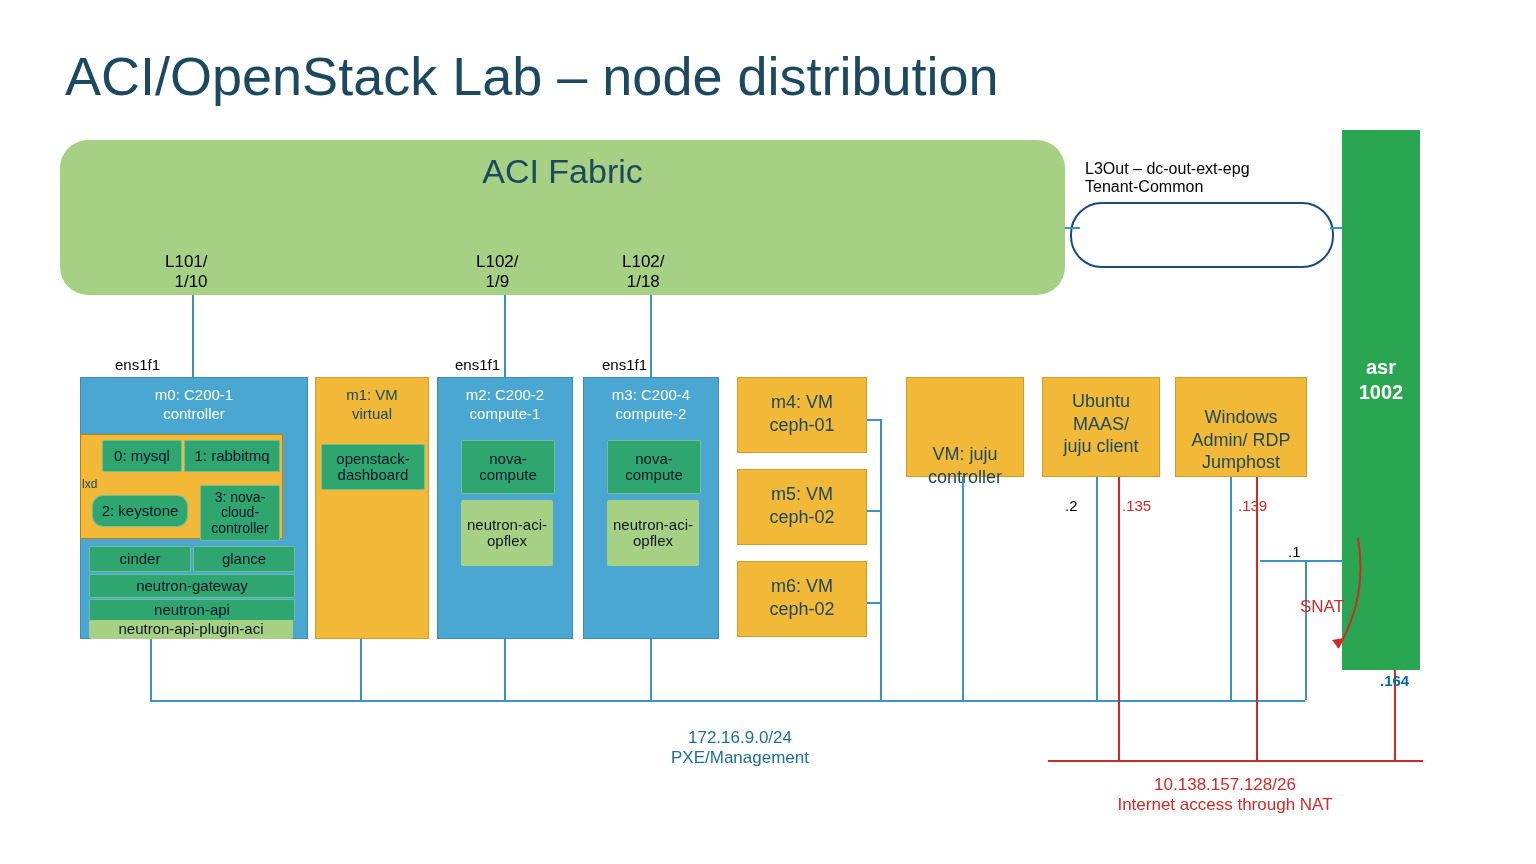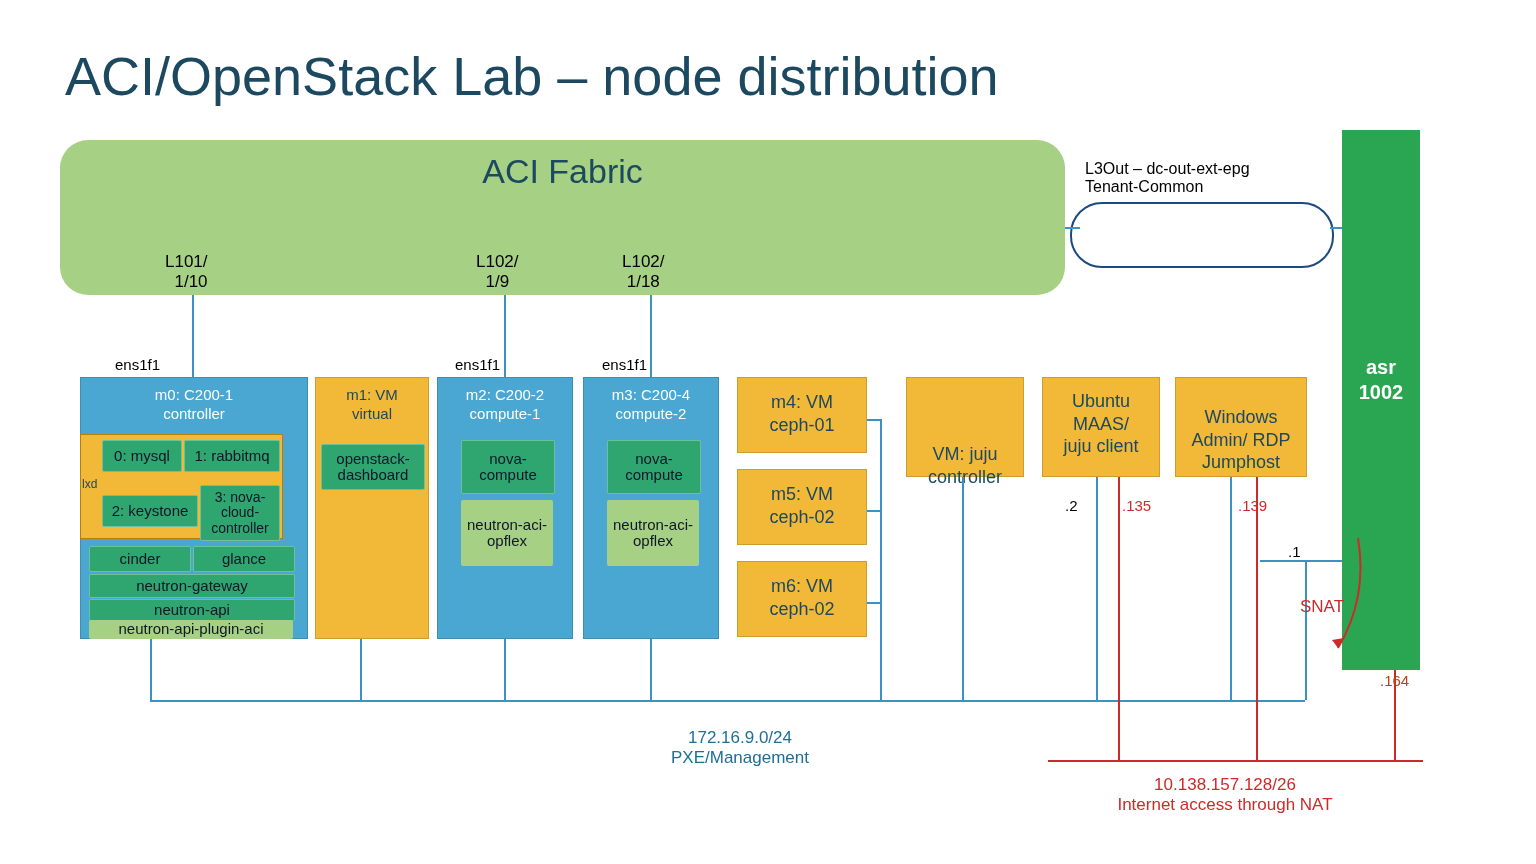--- a/index.html
+++ b/index.html
@@ -191,21 +191,21 @@
   <div class="box blue" style="left:80px; top:377px; width:228px; height:262px;">
     <div class="bigbox-title">m0: C200-1
 controller</div>
   </div>
 
   <div class="box yellow" style="left:80px; top:434px; width:203px; height:105px; border:1px solid #b98000;"></div>
   <div class="lxd-label" style="left:82px; top:477px;">lxd</div>
 
   <div class="svc green" style="left:102px; top:440px; width:78px; height:30px;">0: mysql</div>
   <div class="svc green" style="left:184px; top:440px; width:94px; height:30px;">1: rabbitmq</div>
-  <div class="svc green" style="left:102px; top:495px; width:94px; height:30px;">2: keystone</div>
+  <div class="svc green" style="left:92px; top:495px; width:94px; height:30px;border-radius:11px;">2: keystone</div>
   <div class="svc green" style="left:200px; top:485px; width:78px; height:54px; font-size:14px;">3: nova-cloud-controller</div>
 
   <div class="svc green" style="left:89px; top:546px; width:100px; height:24px;">cinder</div>
   <div class="svc green" style="left:193px; top:546px; width:100px; height:24px;">glance</div>
   <div class="svc green" style="left:89px; top:574px; width:204px; height:22px;">neutron-gateway</div>
   <div class="svc green" style="left:89px; top:599px; width:204px; height:20px;">neutron-api</div>
   <div class="svc lightgreen" style="left:89px; top:620px; width:204px; height:19px;">neutron-api-plugin-aci</div>
 
   <div class="box yellow" style="left:315px; top:377px; width:114px; height:262px;">
     <div class="bigbox-title">m1: VM
@@ -282,20 +282,20 @@
   <svg style="position:absolute; left:1308px; top:538px; width:60px; height:120px; overflow:visible;">
      <path d="M 50 0 Q 60 60 30 110" stroke="#cf2a2a" stroke-width="2" fill="none"></path>
      <polygon points="30,110 36,100 24,102" fill="#cf2a2a"></polygon>
   </svg>
   <div class="snat-label" style="left:1300px; top:597px;">SNAT</div>
 
   <div class="ip-annot" style="left:1065px; top:497px; color:#000;">.2</div>
   <div class="ip-annot" style="left:1122px; top:497px; color:#cf2a2a;">.135</div>
   <div class="ip-annot" style="left:1238px; top:497px; color:#cf2a2a;">.139</div>
   <div class="ip-annot" style="left:1288px; top:543px; color:#000;">.1</div>
-  <div class="ip-annot" style="left:1380px; top:672px; color:#c2410c;">.164</div>
+  <div class="ip-annot" style="left:1380px; top:672px; color:#0369a1;font-weight:bold;">.164</div>
 
   <div class="net-label-blue" style="left:630px; top:728px; width:220px;">172.16.9.0/24
 PXE/Management</div>
   <div class="net-label-red" style="left:1095px; top:775px; width:260px;">10.138.157.128/26
 Internet access through NAT</div>
 
 </div>
 
 </body></html>

